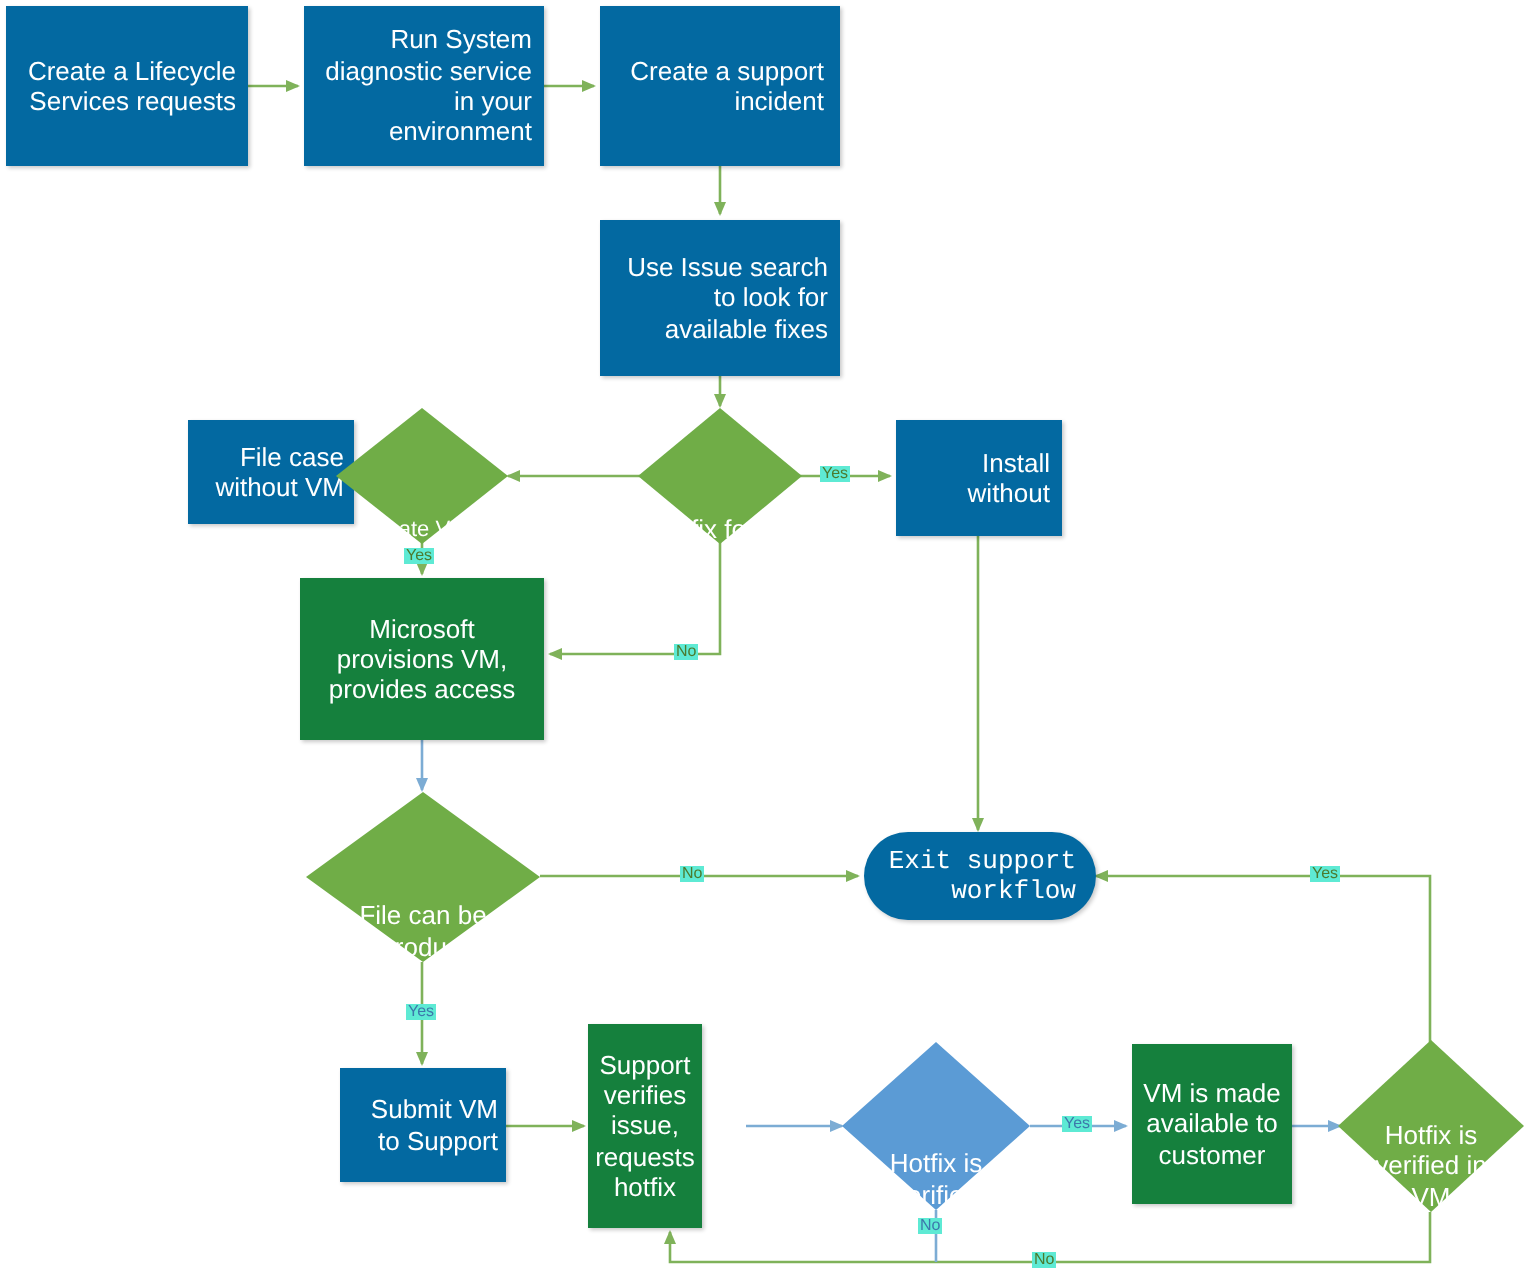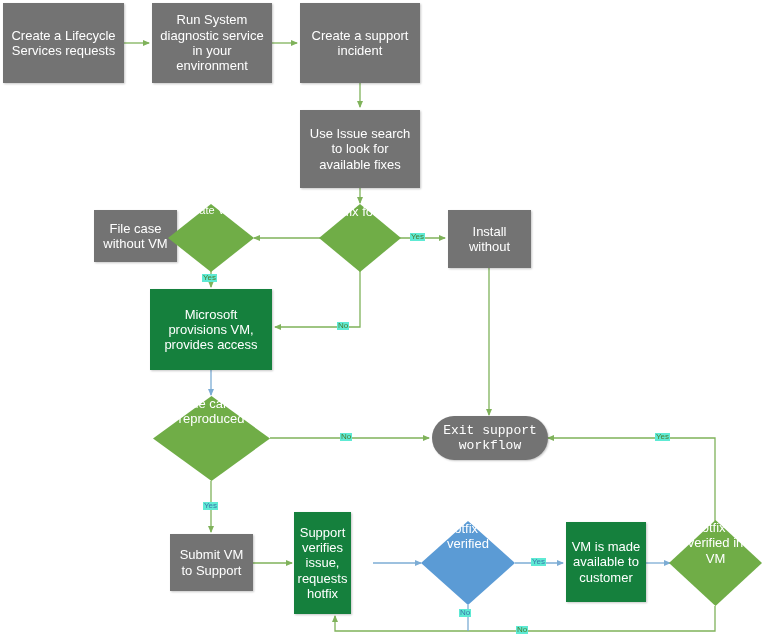--- a/index.html
+++ b/index.html
@@ -29,38 +29,38 @@
     justify-content: center;
     text-align: center;
     color: #ffffff;
     line-height: 1.18;
     box-sizing: border-box;
     z-index: 2;
   }
   .rect {
     box-shadow: 1px 1px 2px rgba(0,0,0,0.22);
   }
-  .green { background: #737373; }
+  .green { background: #0369a1; text-align: right; }
   .blue  { background: #15803d; }
   .rounded { border-radius: 22px; font-family: Liberation Mono, monospace; }
   .diamond-wrap {
     position: absolute;
     z-index: 2;
   }
   .diamond-shape {
     position: absolute;
     left: 0; top: 0;
     width: 100%; height: 100%;
   }
   .diamond-label {
     position: absolute;
     left: 0; top: 0;
     width: 100%; height: 100%;
     display: flex;
-    align-items: flex-start;
+    align-items: flex-end;
     justify-content: center;
     text-align: center;
     color: #ffffff;
     line-height: 1.18;
     box-sizing: border-box;
     z-index: 3;
   }
   .edge-label {
     position: absolute;
     font-size: 8px;
@@ -178,21 +178,21 @@
     <div class="diamond-label" style="font-size:11px;">
       <span>Create VM?</span>
     </div>
   </div>
 
   <div class="diamond-wrap" style="left:153px; top:396px; width:117px; height:85px;">
     <svg class="diamond-shape" viewBox="0 0 117 85" xmlns="http://www.w3.org/2000/svg">
       <polygon points="58.5,0 117,42.5 58.5,85 0,42.5" fill="#70ad47"></polygon>
     </svg>
     <div class="diamond-label" style="font-size:13px; padding:0 14px;">
-      <span>Issue can be reproduced</span>
+      <span>File can be reproduced</span>
     </div>
   </div>
 
   <div class="diamond-wrap" style="left:421px; top:521px; width:94px; height:84px;">
     <svg class="diamond-shape" viewBox="0 0 94 84" xmlns="http://www.w3.org/2000/svg">
       <polygon points="47,0 94,42 47,84 0,42" fill="#5b9bd5"></polygon>
     </svg>
     <div class="diamond-label" style="font-size:13px; padding:0 8px;">
       <span>Hotfix is verified</span>
     </div>

